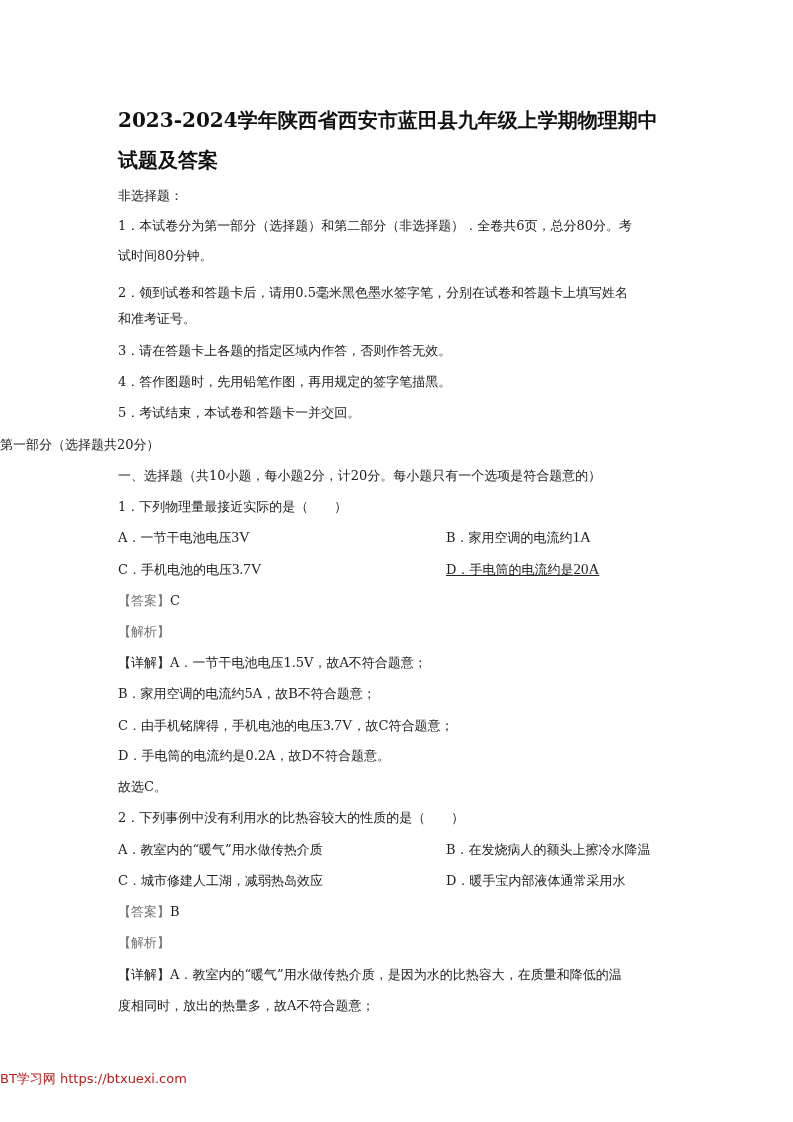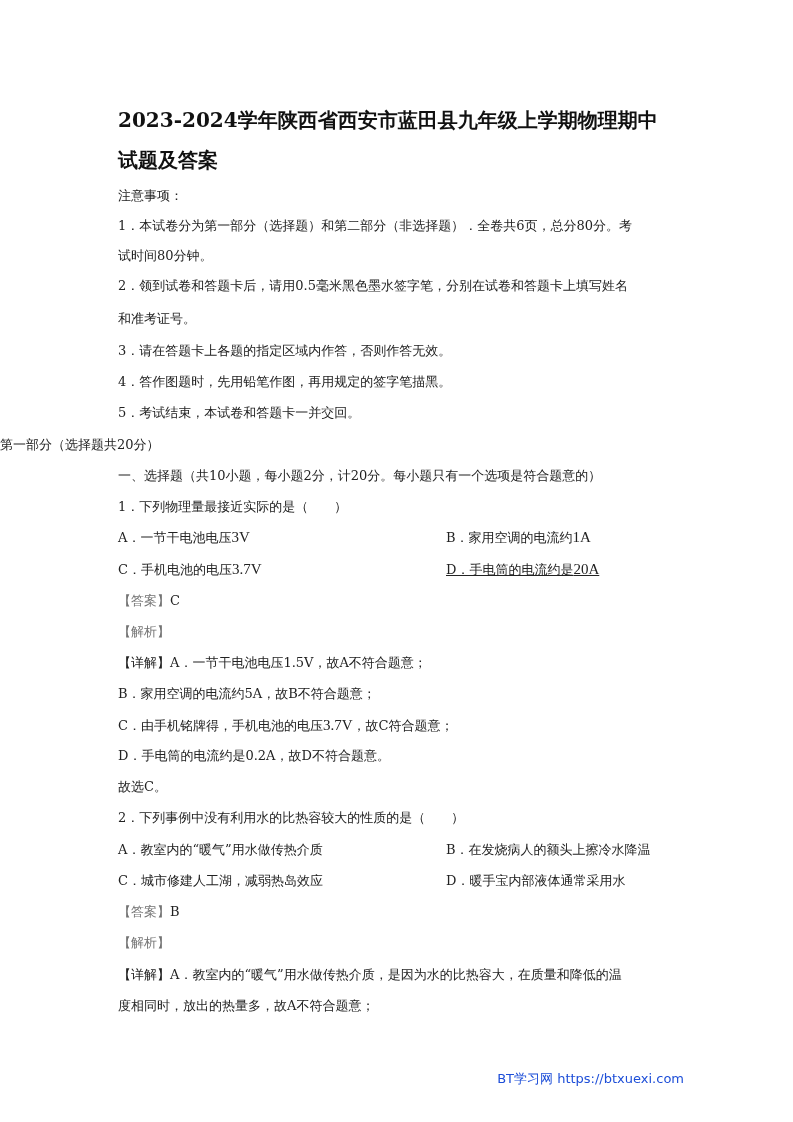--- a/index.html
+++ b/index.html
@@ -7,35 +7,35 @@
          font-family: "DejaVu Serif", "Liberation Serif", serif; color: #1a1a1a; }
   .page { position: absolute; left: 0; top: 0; width: 793px; height: 1122px; }
   .title { position: absolute; left: 118px; width: 570px; font-size: 20px; font-weight: bold;
            line-height: 40px; letter-spacing: 0px; color: #111; }
   .line { position: absolute; left: 118px; font-size: 13px; line-height: 20px; white-space: nowrap; color: #222; }
   .center { left: 0; width: 793px; text-align: left; }
   .opt-right { left: 446px; }
   .tag { color: #737373; }
   .tag-b { color: #222; }
   .num { font-family: "Liberation Serif", "DejaVu Serif", serif; font-size: 15px; }
-  .footer { position: absolute; left: 0; width: 684px; top: 1070px; text-align: right;
-            font-family: "DejaVu Sans", "Liberation Sans", sans-serif; font-size: 13px; color: #1d4ed8; }
+  .footer { position: absolute; left: 0; width: 684px; top: 1070px; text-align: left;
+            font-family: "DejaVu Sans", "Liberation Sans", sans-serif; font-size: 13px; color: #b91c1c; }
 </style>
 </head>
 <body>
 
 <div class="page">
 
   <div class="title" style="top:100px;">2023-2024学年陕西省西安市蓝田县九年级上学期物理期中</div>
   <div class="title" style="top:140px;">试题及答案</div>
 
-  <div class="line" style="top:186px;">注意事项：</div>
+  <div class="line" style="top:186px;">非选择题：</div>
   <div class="line" style="top:216px;">1．本试卷分为第一部分（选择题）和第二部分（非选择题）．全卷共6页，总分80分。考</div>
   <div class="line" style="top:246px;">试时间80分钟。</div>
-  <div class="line" style="top:276px;text-align:right;">2．领到试卷和答题卡后，请用0.5毫米黑色墨水签字笔，分别在试卷和答题卡上填写姓名</div>
+  <div class="line" style="top:283px;text-align:right;">2．领到试卷和答题卡后，请用0.5毫米黑色墨水签字笔，分别在试卷和答题卡上填写姓名</div>
   <div class="line" style="top:309px;">和准考证号。</div>
   <div class="line" style="top:341px;">3．请在答题卡上各题的指定区域内作答，否则作答无效。</div>
   <div class="line" style="top:372px;">4．答作图题时，先用铅笔作图，再用规定的签字笔描黑。</div>
   <div class="line" style="top:403px;">5．考试结束，本试卷和答题卡一并交回。</div>
 
   <div class="line center" style="top:435px;">第一部分（选择题共20分）</div>
   <div class="line" style="top:466px;">一、选择题（共10小题，每小题2分，计20分。每小题只有一个选项是符合题意的）</div>
 
   <div class="line" style="top:497px;">1．下列物理量最接近实际的是（　　）</div>
   <div class="line" style="top:527px;">

